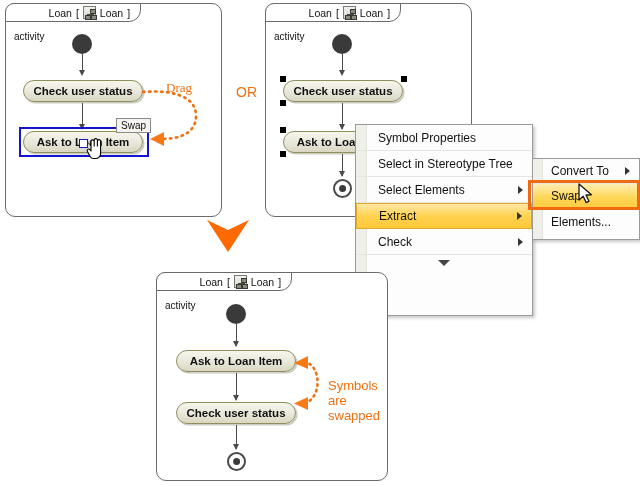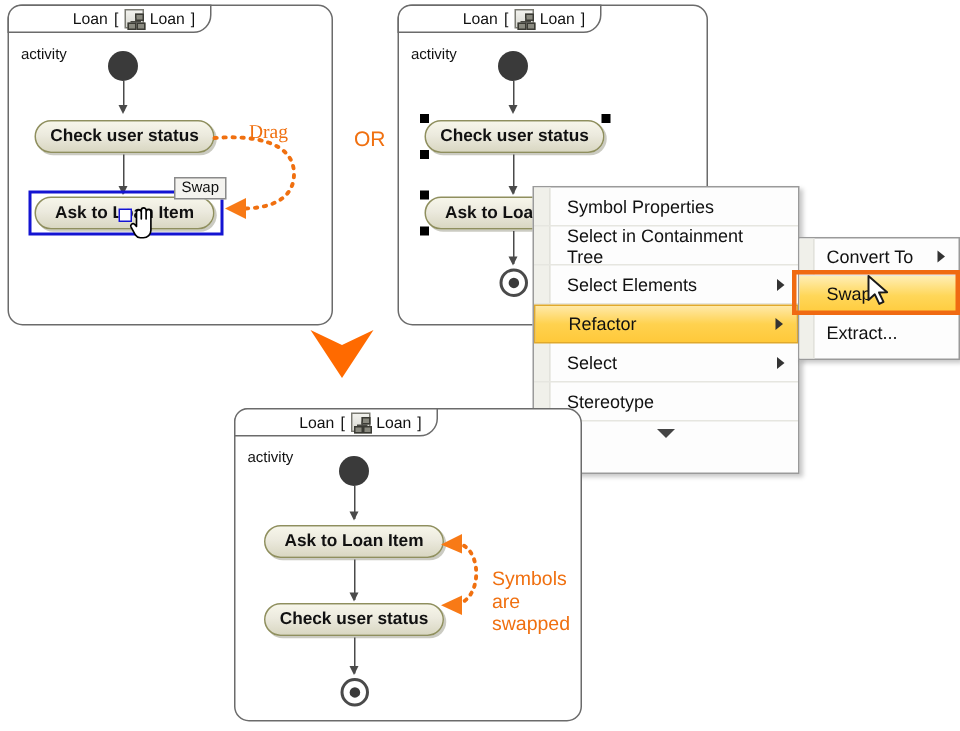--- a/index.html
+++ b/index.html
@@ -200,53 +200,50 @@
     <div class="flow-head" style="left:72.5px;top:167px;"></div>
     <div class="final-node" style="left:67px;top:175px;width:19px;height:19px;"></div>
   </div>
 
   <div class="menu" style="left:355px;top:84px;width:178px;height:192px;margin-top:40px;">
     <div class="menu-gutter"></div>
     <div class="mi">
       <span>Symbol Properties</span>
     </div>
     <div class="mi">
-      <span>Select in Containment Tree</span>
+      <span>Select in Stereotype Tree</span>
     </div>
     <div class="mi">
       <span>Select Elements</span>
       <span class="arr"></span>
     </div>
     <div class="mi hl">
-      <span>Refactor</span>
-      <span class="arr"></span>
-    </div>
-    <div class="mi">
-      <span>Select</span>
-      <span class="arr"></span>
-    </div>
-    <div class="mi">
-      <span>Stereotype</span>
+      <span>Extract</span>
+      <span class="arr"></span>
+    </div>
+    <div class="mi">
+      <span>Check</span>
+      <span class="arr"></span>
     </div>
     <div class="menu-more">
       <span class="chev"></span>
     </div>
   </div>
 
   <div class="submenu" style="left:532px;top:158px;width:108px;height:82px;">
     <div class="menu-gutter" style="width:9px;"></div>
     <div class="smi">
       <span>Convert To</span>
       <span class="arr"></span>
     </div>
     <div class="smi hl">
       <span>Swap</span>
     </div>
     <div class="smi">
-      <span>Extract...</span>
+      <span>Elements...</span>
     </div>
   </div>
   <div class="hl-box" style="left:528px;top:180px;width:112px;height:30px;"></div>
 
   <svg class="cursor-arrow" style="left:578px;top:183px;" viewBox="0 0 17 22">
     <path d="M1,1 L1,17 L5.2,13.2 L8.2,19.6 L11,18.2 L8,12 L13.4,11.8 Z" fill="#ffffff" stroke="#1a1a1a" stroke-width="1.3" stroke-linejoin="round"></path>
   </svg>
 
   <svg class="big-arrow" style="left:205px;top:218px;width:46px;height:36px;" viewBox="0 0 46 36">
     <path d="M2,2 L23,12 L44,2 L23,34 Z" fill="#ff6a00"></path>

